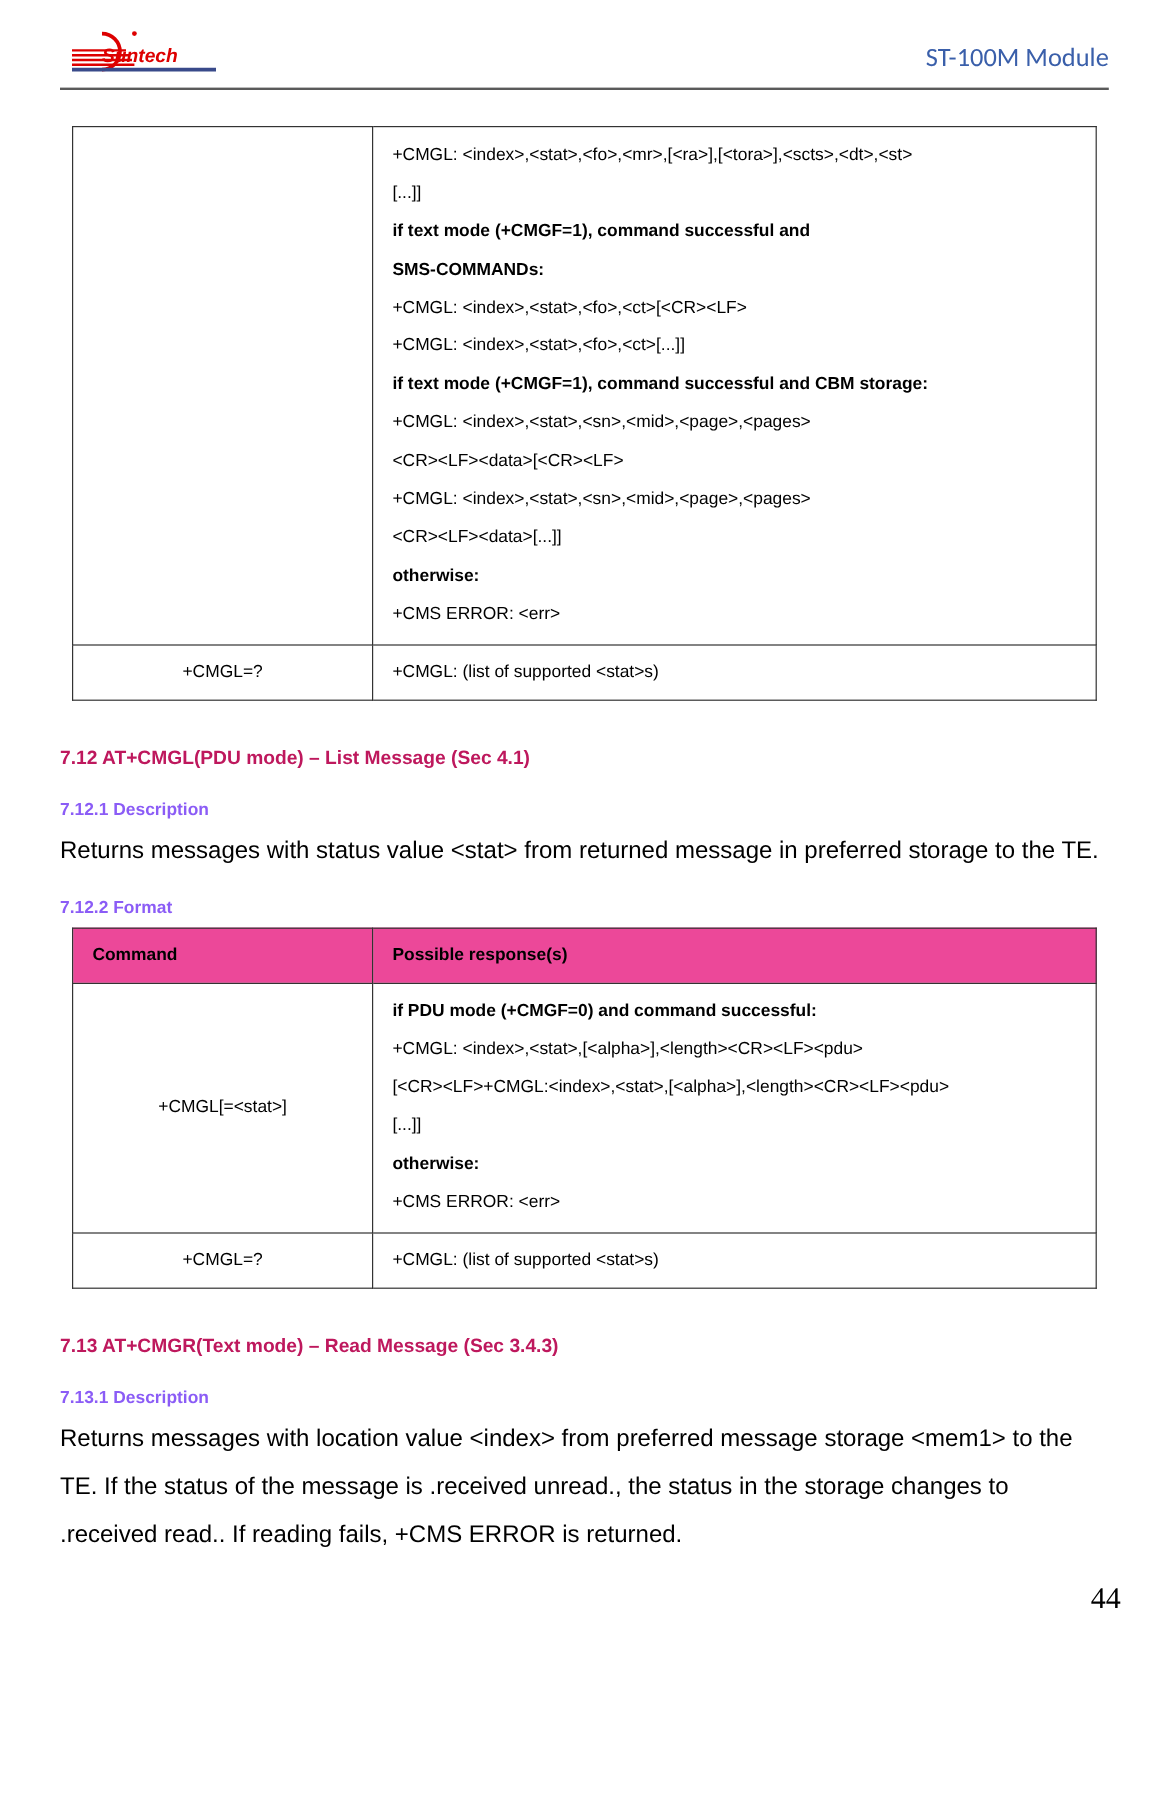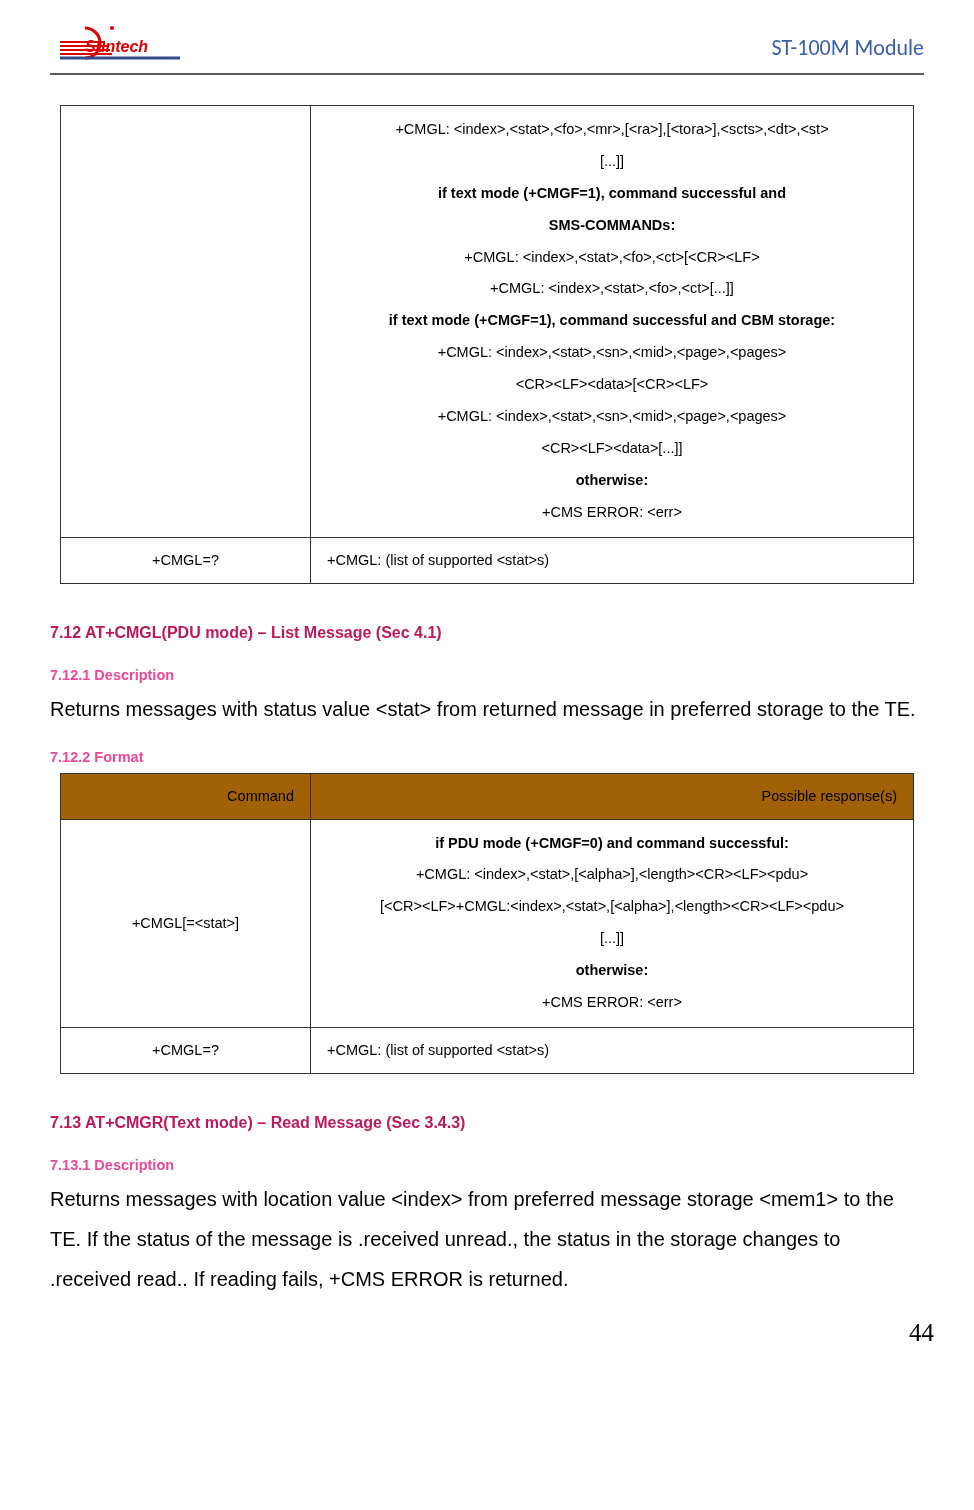--- a/index.html
+++ b/index.html
@@ -36,40 +36,40 @@
       margin: 8px 0 20px 0;
     }
     th, td {
       border: 1px solid #333;
       padding: 8px 16px;
       font-size: 14.5px;
       vertical-align: middle;
       line-height: 2;
     }
     th {
-      font-weight: normal;
-      text-align: right;
-      background: #a16207;
+      font-weight: bold;
+      text-align: left;
+      background: #ec4899;
     }
     td.cmd-col {
       width: 250px;
       text-align: center;
     }
-    .cell-content { line-height: 2.2; text-align: center; }
+    .cell-content { line-height: 2.2; }
     .bold { font-weight: bold; }
     .italic { }
     .section-h2 {
       color: #be185d;
       font-size: 16px;
       font-weight: bold;
       margin-top: 40px;
       margin-bottom: 25px;
     }
     .section-h3 {
-      color: #ec4899;
+      color: #8b5cf6;
       font-size: 14.5px;
       font-weight: bold;
       margin-bottom: 6px;
     }
     .body-text {
       font-size: 20px;
       line-height: 2;
       margin-bottom: 20px;
     }
     .page-number {

